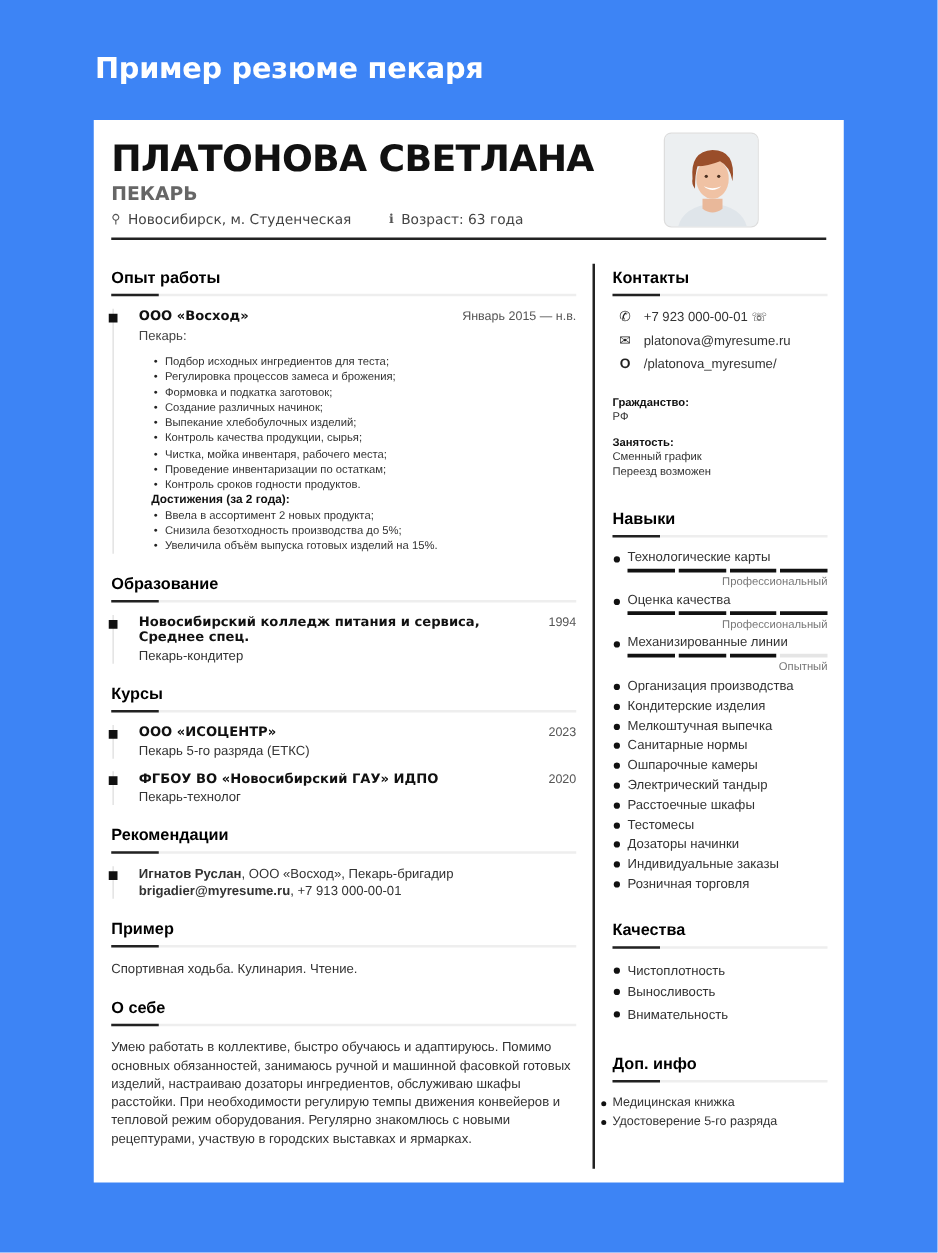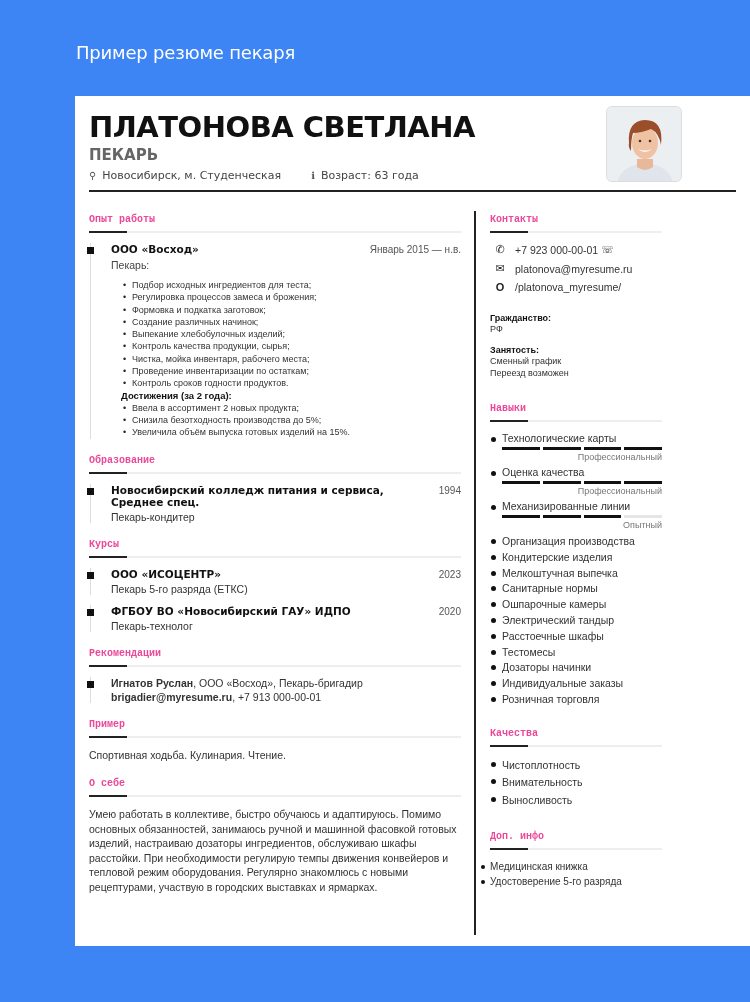--- a/index.html
+++ b/index.html
@@ -5,42 +5,42 @@
   * { box-sizing: border-box; margin: 0; padding: 0; }
   html, body { width: 750px; height: 1002px; overflow: hidden; }
   body {
     background: #3d84f5;
     font-family: "Liberation Sans", sans-serif;
     color: #222;
     position: relative;
   }
   .page-heading {
     position: absolute; left: 76px; top: 42px;
-    color: #fff; font-size: 18px; font-weight: normal;
+    color: #fff; font-size: 23px; font-weight: bold;
     font-family: "DejaVu Sans", sans-serif; letter-spacing: -0.2px;
   }
   .sheet {
-    position: absolute; left: 75px; top: 96px; width: 675px; height: 850px;
+    position: absolute; left: 75px; top: 96px; width: 600px; height: 850px;
     background: #fff;
   }
   .hdr { position: absolute; left: 14px; top: 14px; right: 14px; height: 82px; border-bottom: 2px solid #222; }
   .name { font-family: "DejaVu Sans", sans-serif; font-weight: bold; font-size: 29px; color: #111; letter-spacing: -0.5px; line-height: 34px; }
   .role { font-family: "DejaVu Sans", sans-serif; font-weight: bold; font-size: 15px; color: #666; margin-top: 2px; }
   .meta { margin-top: 5px; font-size: 11px; color: #444; display: flex; align-items: center; gap: 6px; font-family: "DejaVu Sans", sans-serif; }
   .meta .ic { color: #555; font-size: 10px; }
   .meta .gap { width: 18px; }
   .photo {
     position: absolute; right: 54px; top: -4px; width: 76px; height: 76px;
     border-radius: 6px; border: 1px solid #ddd; overflow: hidden;
     background: linear-gradient(#eef1f3, #e3e7ea);
   }
   .vdiv { position: absolute; left: 399px; top: 115px; width: 2px; height: 724px; background: #222; }
   .left { position: absolute; left: 14px; top: 118px; width: 372px; }
   .right { position: absolute; left: 415px; top: 118px; width: 172px; }
-  .sec-title { font-family: Liberation Mono, monospace; font-weight: bold; font-size: 10px; color: #ec4899; padding-bottom: 6px; }
+  .sec-title { font-family: Liberation Sans, sans-serif; font-weight: bold; font-size: 13px; color: #000000; padding-bottom: 6px; }
   .sec-line { height: 2px; background: #eee; position: relative; margin-bottom: 10px; }
   .sec-line::before { content: ""; position: absolute; left: 0; top: 0; width: 38px; height: 2px; background: #222; }
   .entry { position: relative; padding-left: 20px; border-left: 1px solid #ddd; margin-left: 1px; }
   .entry::before { content: ""; position: absolute; left: -4px; top: 4px; width: 7px; height: 7px; background: #111; }
   .row { display: flex; justify-content: space-between; align-items: baseline; }
   .org { font-weight: bold; font-size: 10.5px; color: #111; font-family: "DejaVu Sans", sans-serif; }
   .date { font-size: 10px; color: #555; }
   .pos-i { font-size: 10.5px; color: #444; margin-top: 4px; }
   .sub { font-size: 10.5px; color: #333; margin-top: 3px; }
   ul.duties { list-style: none; margin: 8px 0 0 12px; }
@@ -260,22 +260,22 @@
         <li>Индивидуальные заказы</li>
         <li>Розничная торговля</li>
       </ul>
     </div>
 
     <div class="block" style="margin-top:20px">
       <div class="sec-title">Качества</div>
       <div class="sec-line"></div>
       <ul class="dots" style="line-height:17.5px">
         <li style="line-height:17.5px">Чистоплотность</li>
+        <li style="line-height:17.5px">Выносливость</li>
         <li style="line-height:17.5px">Внимательность</li>
-        <li style="line-height:17.5px">Выносливость</li>
       </ul>
     </div>
 
     <div class="block" style="margin-top:22px">
       <div class="sec-title">Доп. инфо</div>
       <div class="sec-line"></div>
       <ul class="dots small">
         <li>Медицинская книжка</li>
         <li>Удостоверение 5-го разряда</li>
       </ul>

